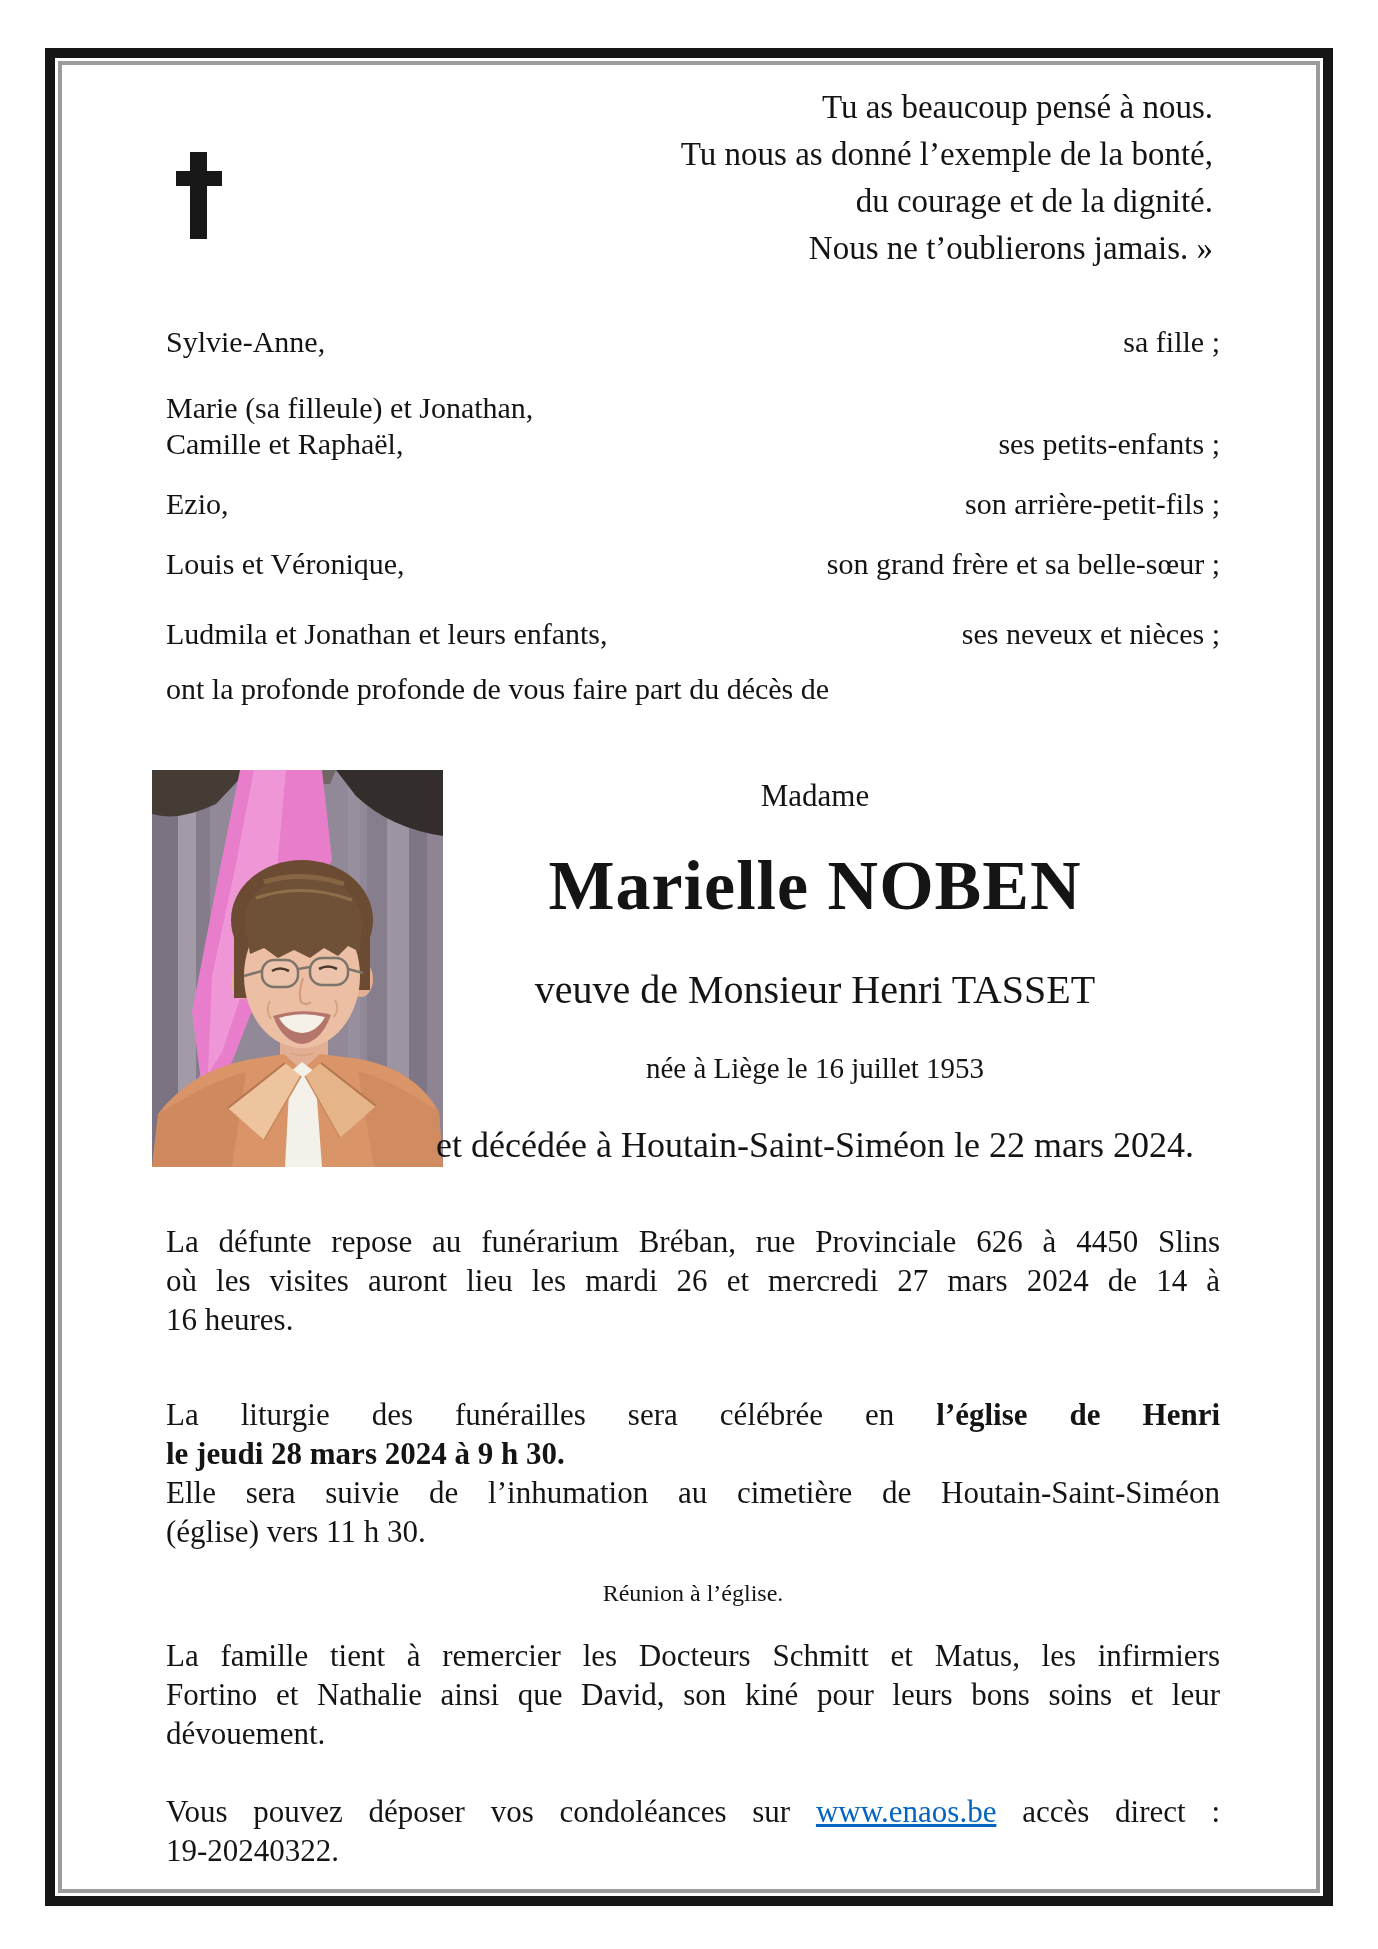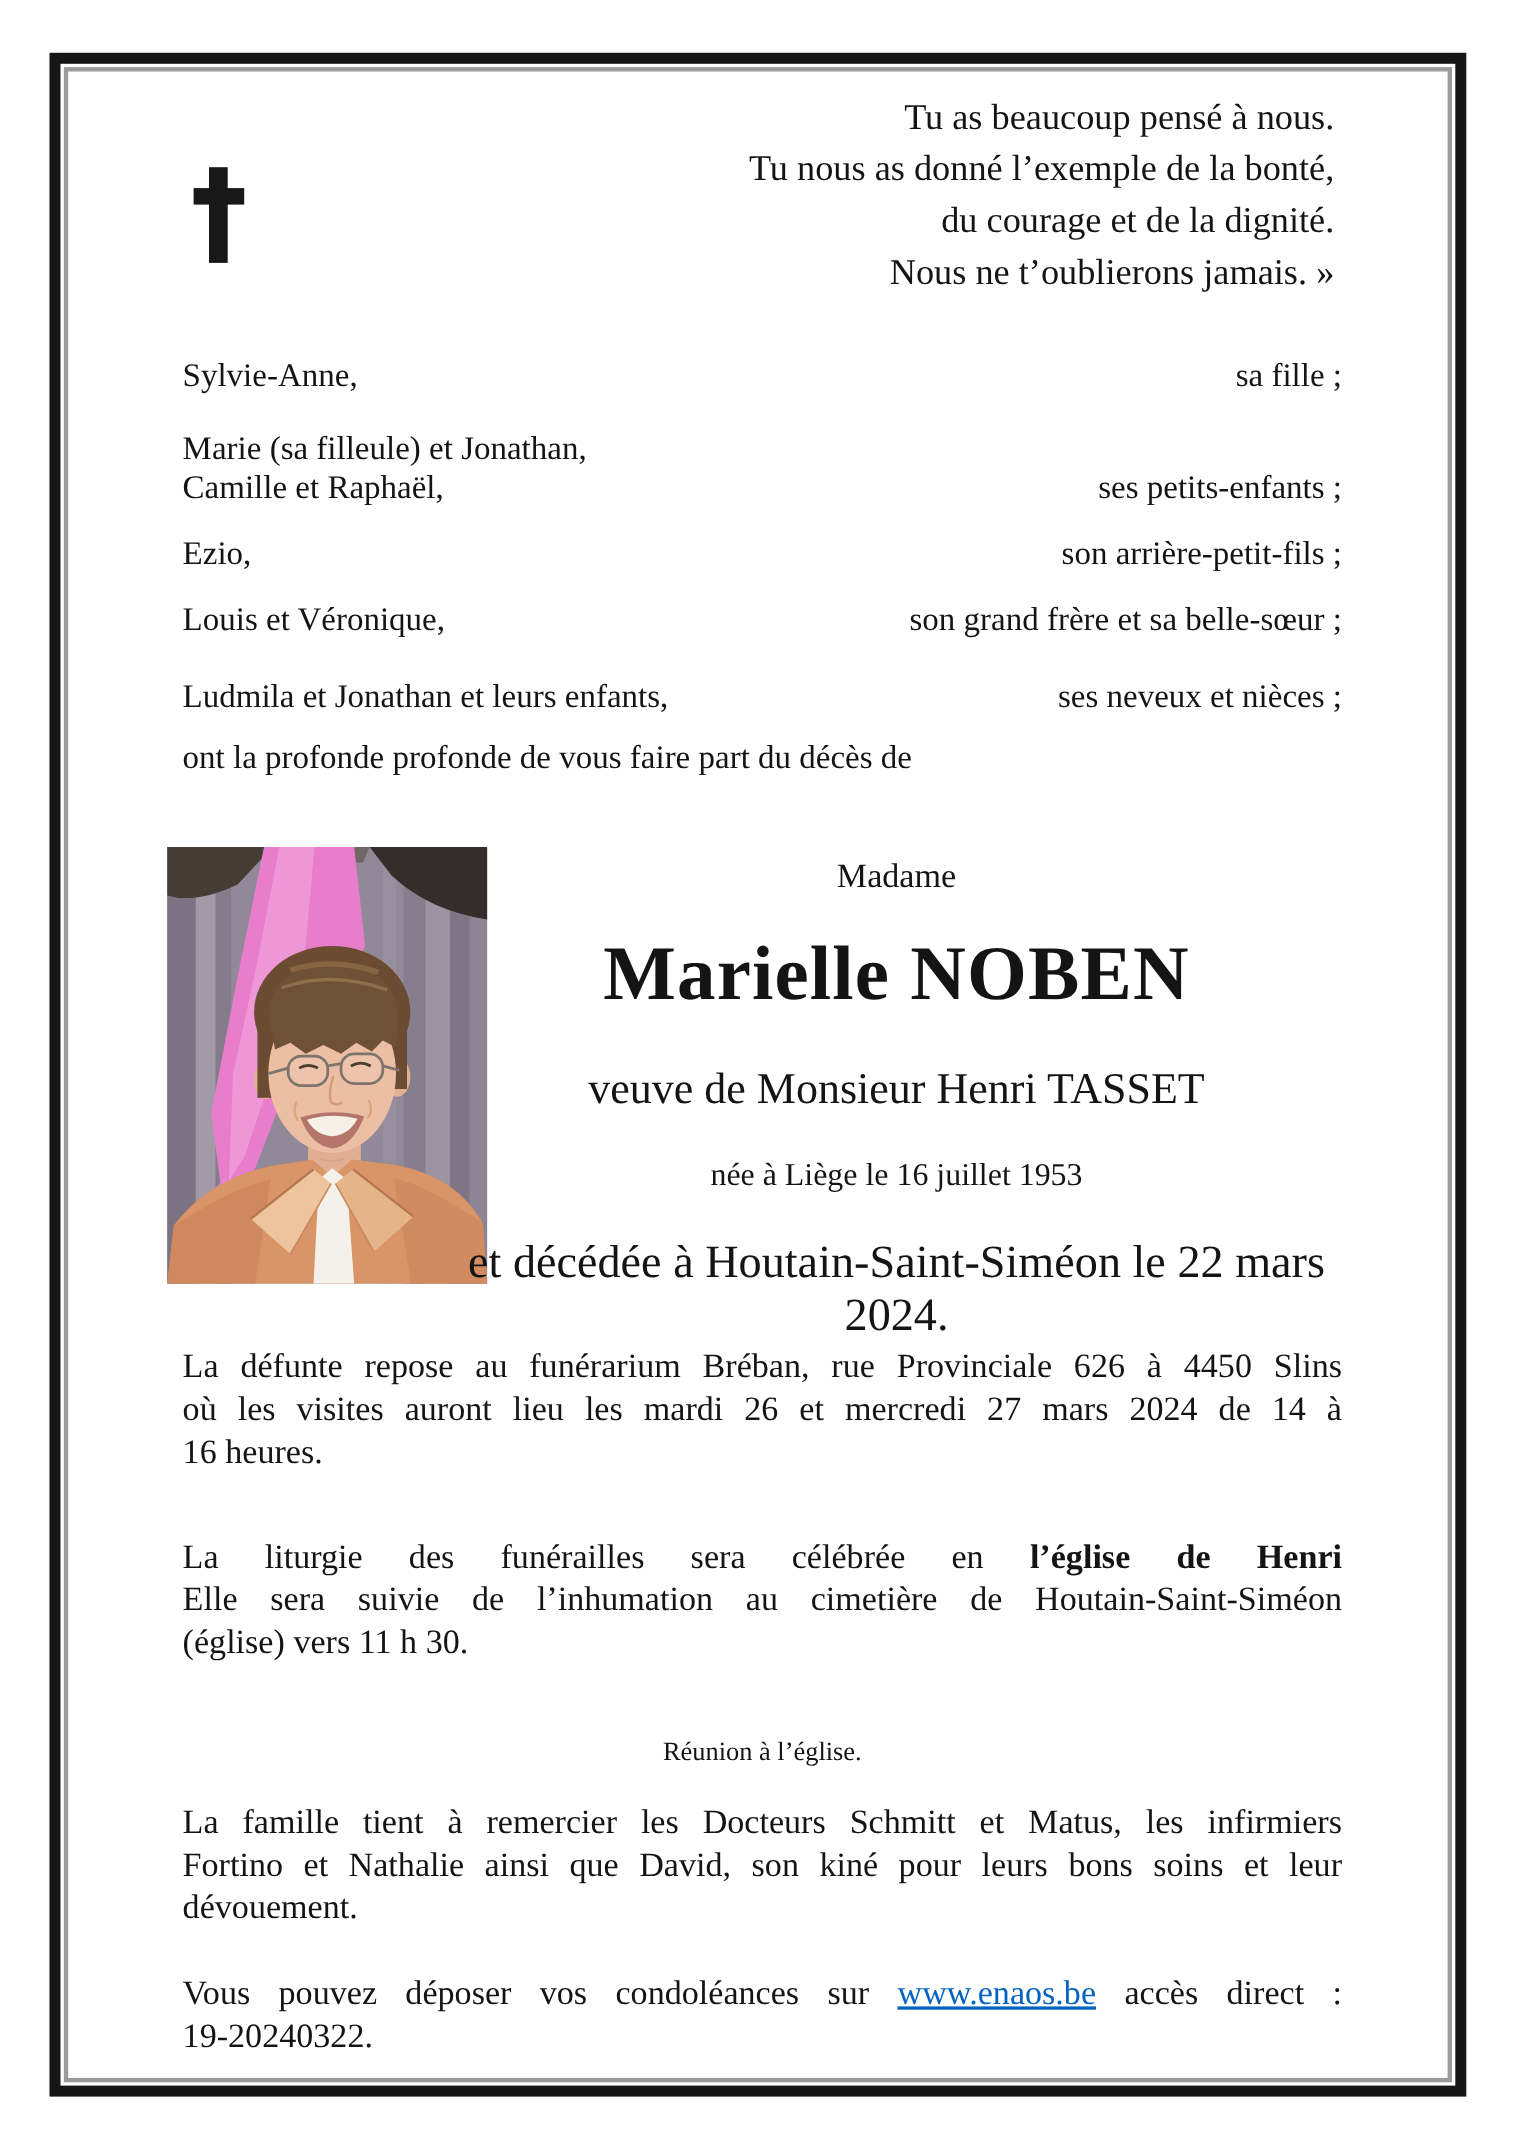--- a/index.html
+++ b/index.html
@@ -32,21 +32,21 @@
   
   .portrait{position:absolute;left:152px;top:770px;width:291px;height:397px;margin:0;}
   .portrait svg{display:block;width:291px;height:397px;}
 
   
   .centerzone{position:absolute;left:420px;width:790px;text-align:center;}
   .t-madame{top:778px;font-size:31px;}
   .t-name{top:846px;font-size:70px;font-weight:bold;letter-spacing:1px;}
   .t-veuve{top:966px;font-size:40px;}
   .t-nee{top:1052px;font-size:29px;}
-  .t-dec{top:1124px;font-size:42px;}
+  .t-dec{top:1124px;font-size:36px;}
 
   
   .para{position:absolute;left:166px;width:1054px;font-size:31px;line-height:39px;}
   .p1{top:1222px;} .p2{top:1395px;} .p3{top:1636px;} .p4{top:1792px;}
   .jline{text-align:justify;text-align-last:justify;}
   .lline{text-align:left;}
   .reunion{position:absolute;left:166px;width:1054px;top:1580px;
     text-align:center;font-size:24px;}
   .b{font-weight:bold;}
   a.weblink{color:#0563c1;text-decoration:underline;cursor:pointer;}
@@ -184,20 +184,21 @@
   <div class="centerzone t-dec">et décédée à Houtain-Saint-Siméon le 22 mars 2024.</div>
 
   <div class="para p1">
     <div class="jline">La défunte repose au funérarium Bréban, rue Provinciale 626 à 4450 Slins</div>
     <div class="jline">où les visites auront lieu les mardi 26 et mercredi 27 mars 2024 de 14 à</div>
     <div class="lline">16 heures.</div>
   </div>
 
   <div class="para p2">
     <div class="jline"><span>La liturgie des funérailles sera célébrée en </span><span class="b">l’église de Henri</span></div>
+    <div class="lline b">le jeudi 28 mars 2024 à 9 h 30.</div>
     <div class="jline">Elle sera suivie de l’inhumation au cimetière de Houtain-Saint-Siméon</div>
     <div class="lline">(église) vers 11 h 30.</div>
   </div>
 
   <div class="reunion">Réunion à l’église.</div>
 
   <div class="para p3">
     <div class="jline">La famille tient à remercier les Docteurs Schmitt et Matus, les infirmiers</div>
     <div class="jline">Fortino et Nathalie ainsi que David, son kiné pour leurs bons soins et leur</div>
     <div class="lline">dévouement.</div>

